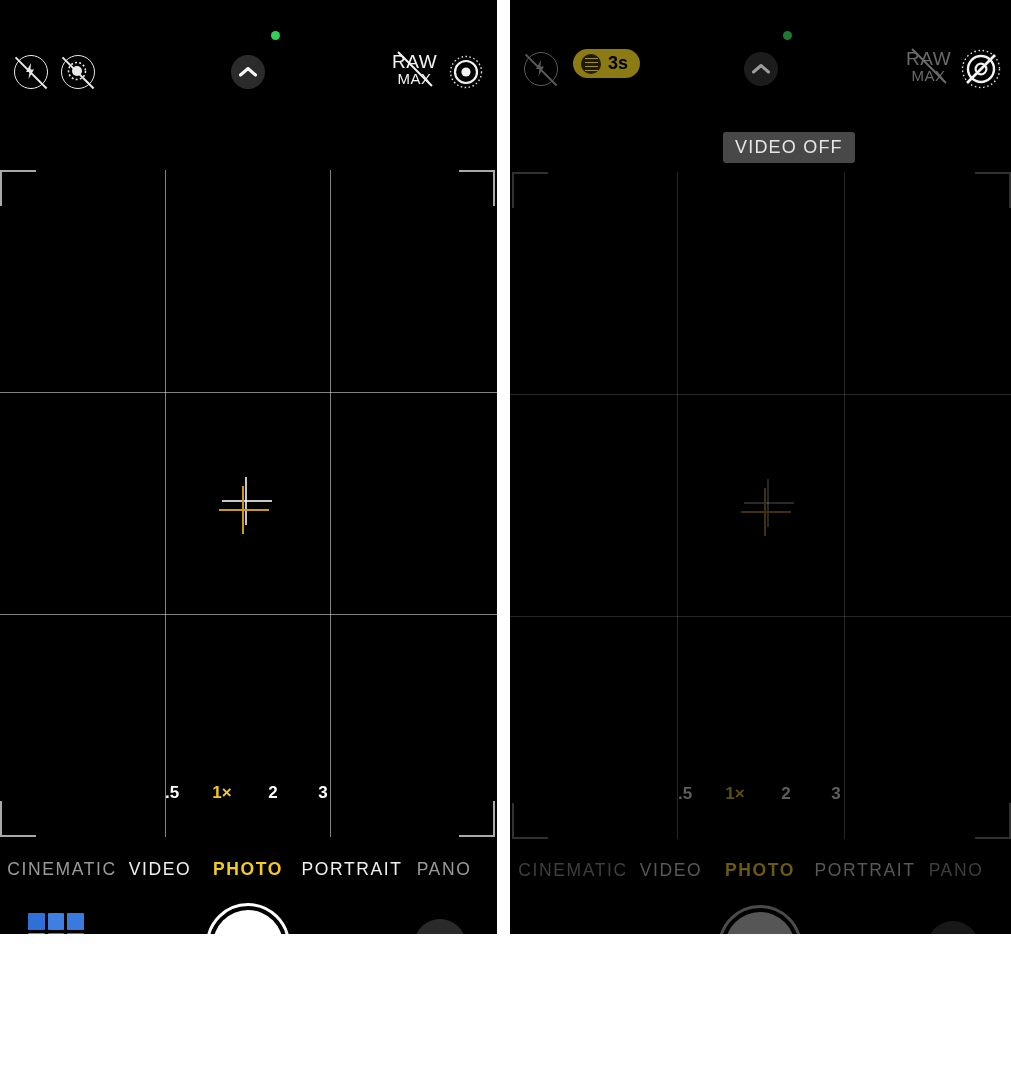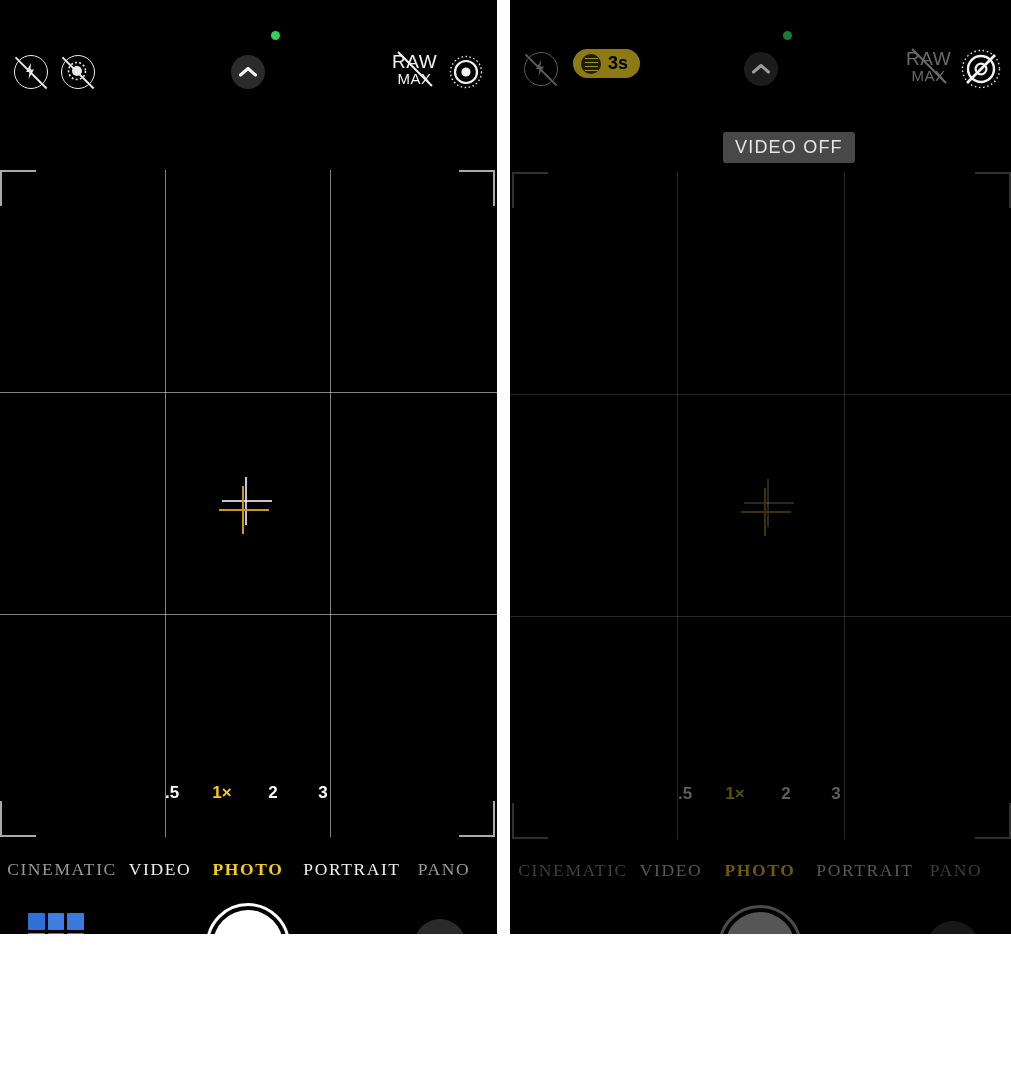--- a/index.html
+++ b/index.html
@@ -185,21 +185,20 @@
   }
   .zoomstrip .z.sel { color: #f5cb20; }
   .phone.right .zoomstrip .z { color: #5e5e5e; }
   .phone.right .zoomstrip .z.sel { color: #5c4f12; }
 
   
   .modes {
     position: absolute;
     display: flex;
     align-items: center;
-    font-family: Liberation Serif, serif;
   }
   .mode {
     color: #f0f0f0;
     font-size: 17.5px;
     letter-spacing: 1.6px;
     font-weight: 400;
     position: absolute;
     transform: translateX(-50%);
     white-space: nowrap;
   }

